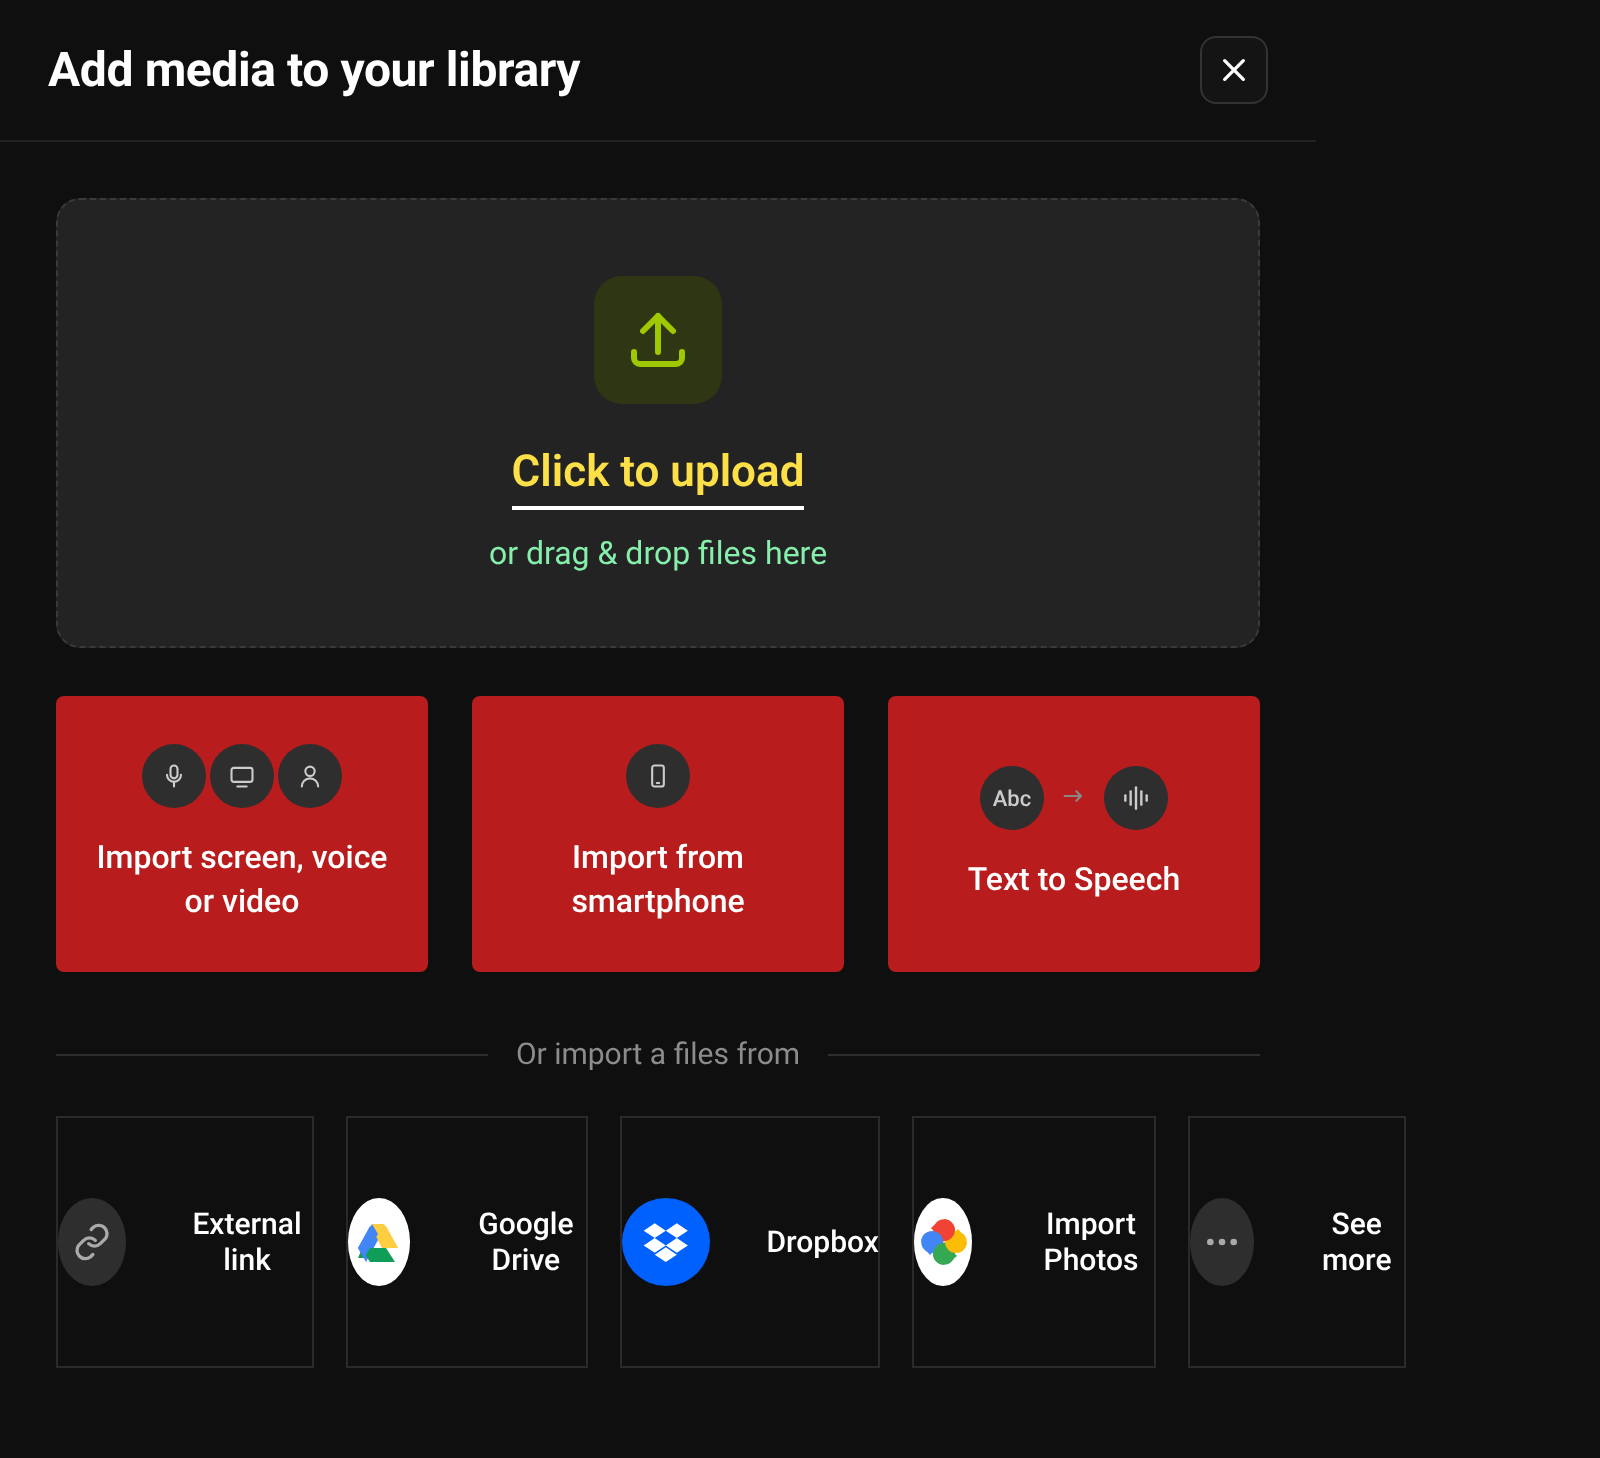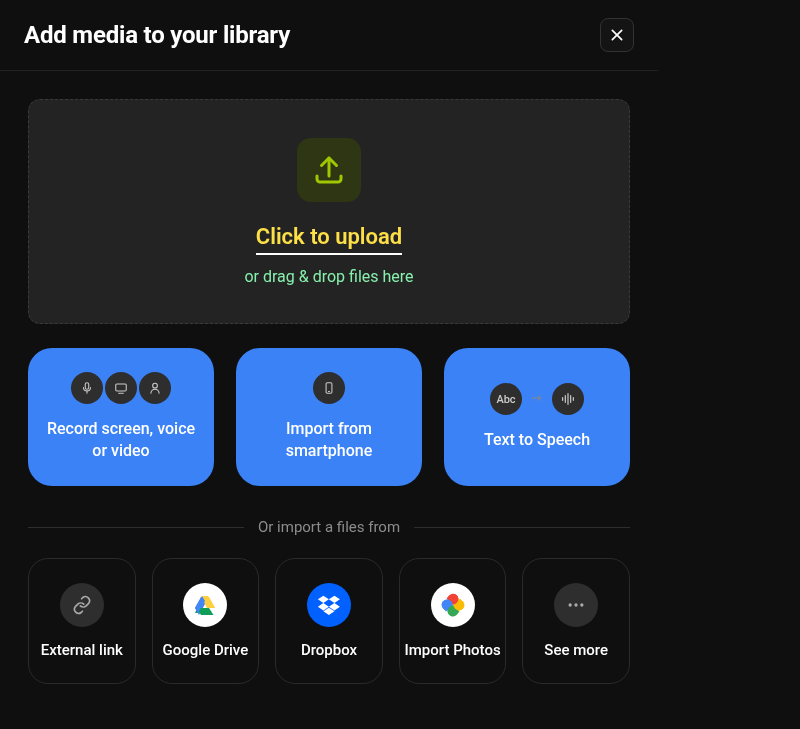--- a/index.html
+++ b/index.html
@@ -82,22 +82,22 @@
     color: #86efac;
   }
   .card-row {
     display: flex;
     gap: 22px;
     margin-top: 24px;
   }
   .action-card {
     flex: 1;
     height: 138px;
-    background: #3b82f6;
-    border-radius: 24px;
+    background: #b91c1c;
+    border-radius: 4px;
     display: flex;
     flex-direction: column;
     align-items: center;
     justify-content: center;
     cursor: pointer;
     padding: 12px;
   }
   .icon-cluster {
     display: flex;
     align-items: center;
@@ -141,27 +141,27 @@
     white-space: nowrap;
   }
   .source-row {
     display: flex;
     gap: 16px;
   }
   .source-card {
     flex: 1;
     height: 126px;
     border: 1px solid #2a2a2a;
-    border-radius: 20px;
-    display: flex;
-    flex-direction: column;
+    border-radius: 0;
+    display: flex;
+    flex-direction: row;
     align-items: center;
     justify-content: center;
     cursor: pointer;
-    gap: 14px;
+    gap: 28px;
   }
   .source-icon {
     width: 44px;
     height: 44px;
     border-radius: 50%;
     display: flex;
     align-items: center;
     justify-content: center;
   }
   .source-icon.dark { background: #2e2e2e; }
@@ -224,21 +224,21 @@
                 <path d="M8 21 h8"></path>
               </svg>
           </div>
           <div class="icon-circle">
             <svg width="14" height="14" viewBox="0 0 24 24" stroke-width="1.8" stroke-linecap="round" stroke-linejoin="round">
                 <circle cx="12" cy="8" r="4"></circle>
                 <path d="M5 21 a7 7 0 0 1 14 0"></path>
               </svg>
           </div>
         </div>
-        <div class="action-label">Record screen, voice or video</div>
+        <div class="action-label">Import screen, voice or video</div>
       </div>
 
       <div class="action-card">
         <div class="icon-cluster">
           <div class="icon-circle">
             <svg width="14" height="14" viewBox="0 0 24 24" stroke-width="1.8" stroke-linecap="round" stroke-linejoin="round">
                 <rect x="7" y="3" width="10" height="18" rx="2"></rect>
                 <line x1="11" y1="18" x2="13" y2="18"></line>
               </svg>
           </div>

